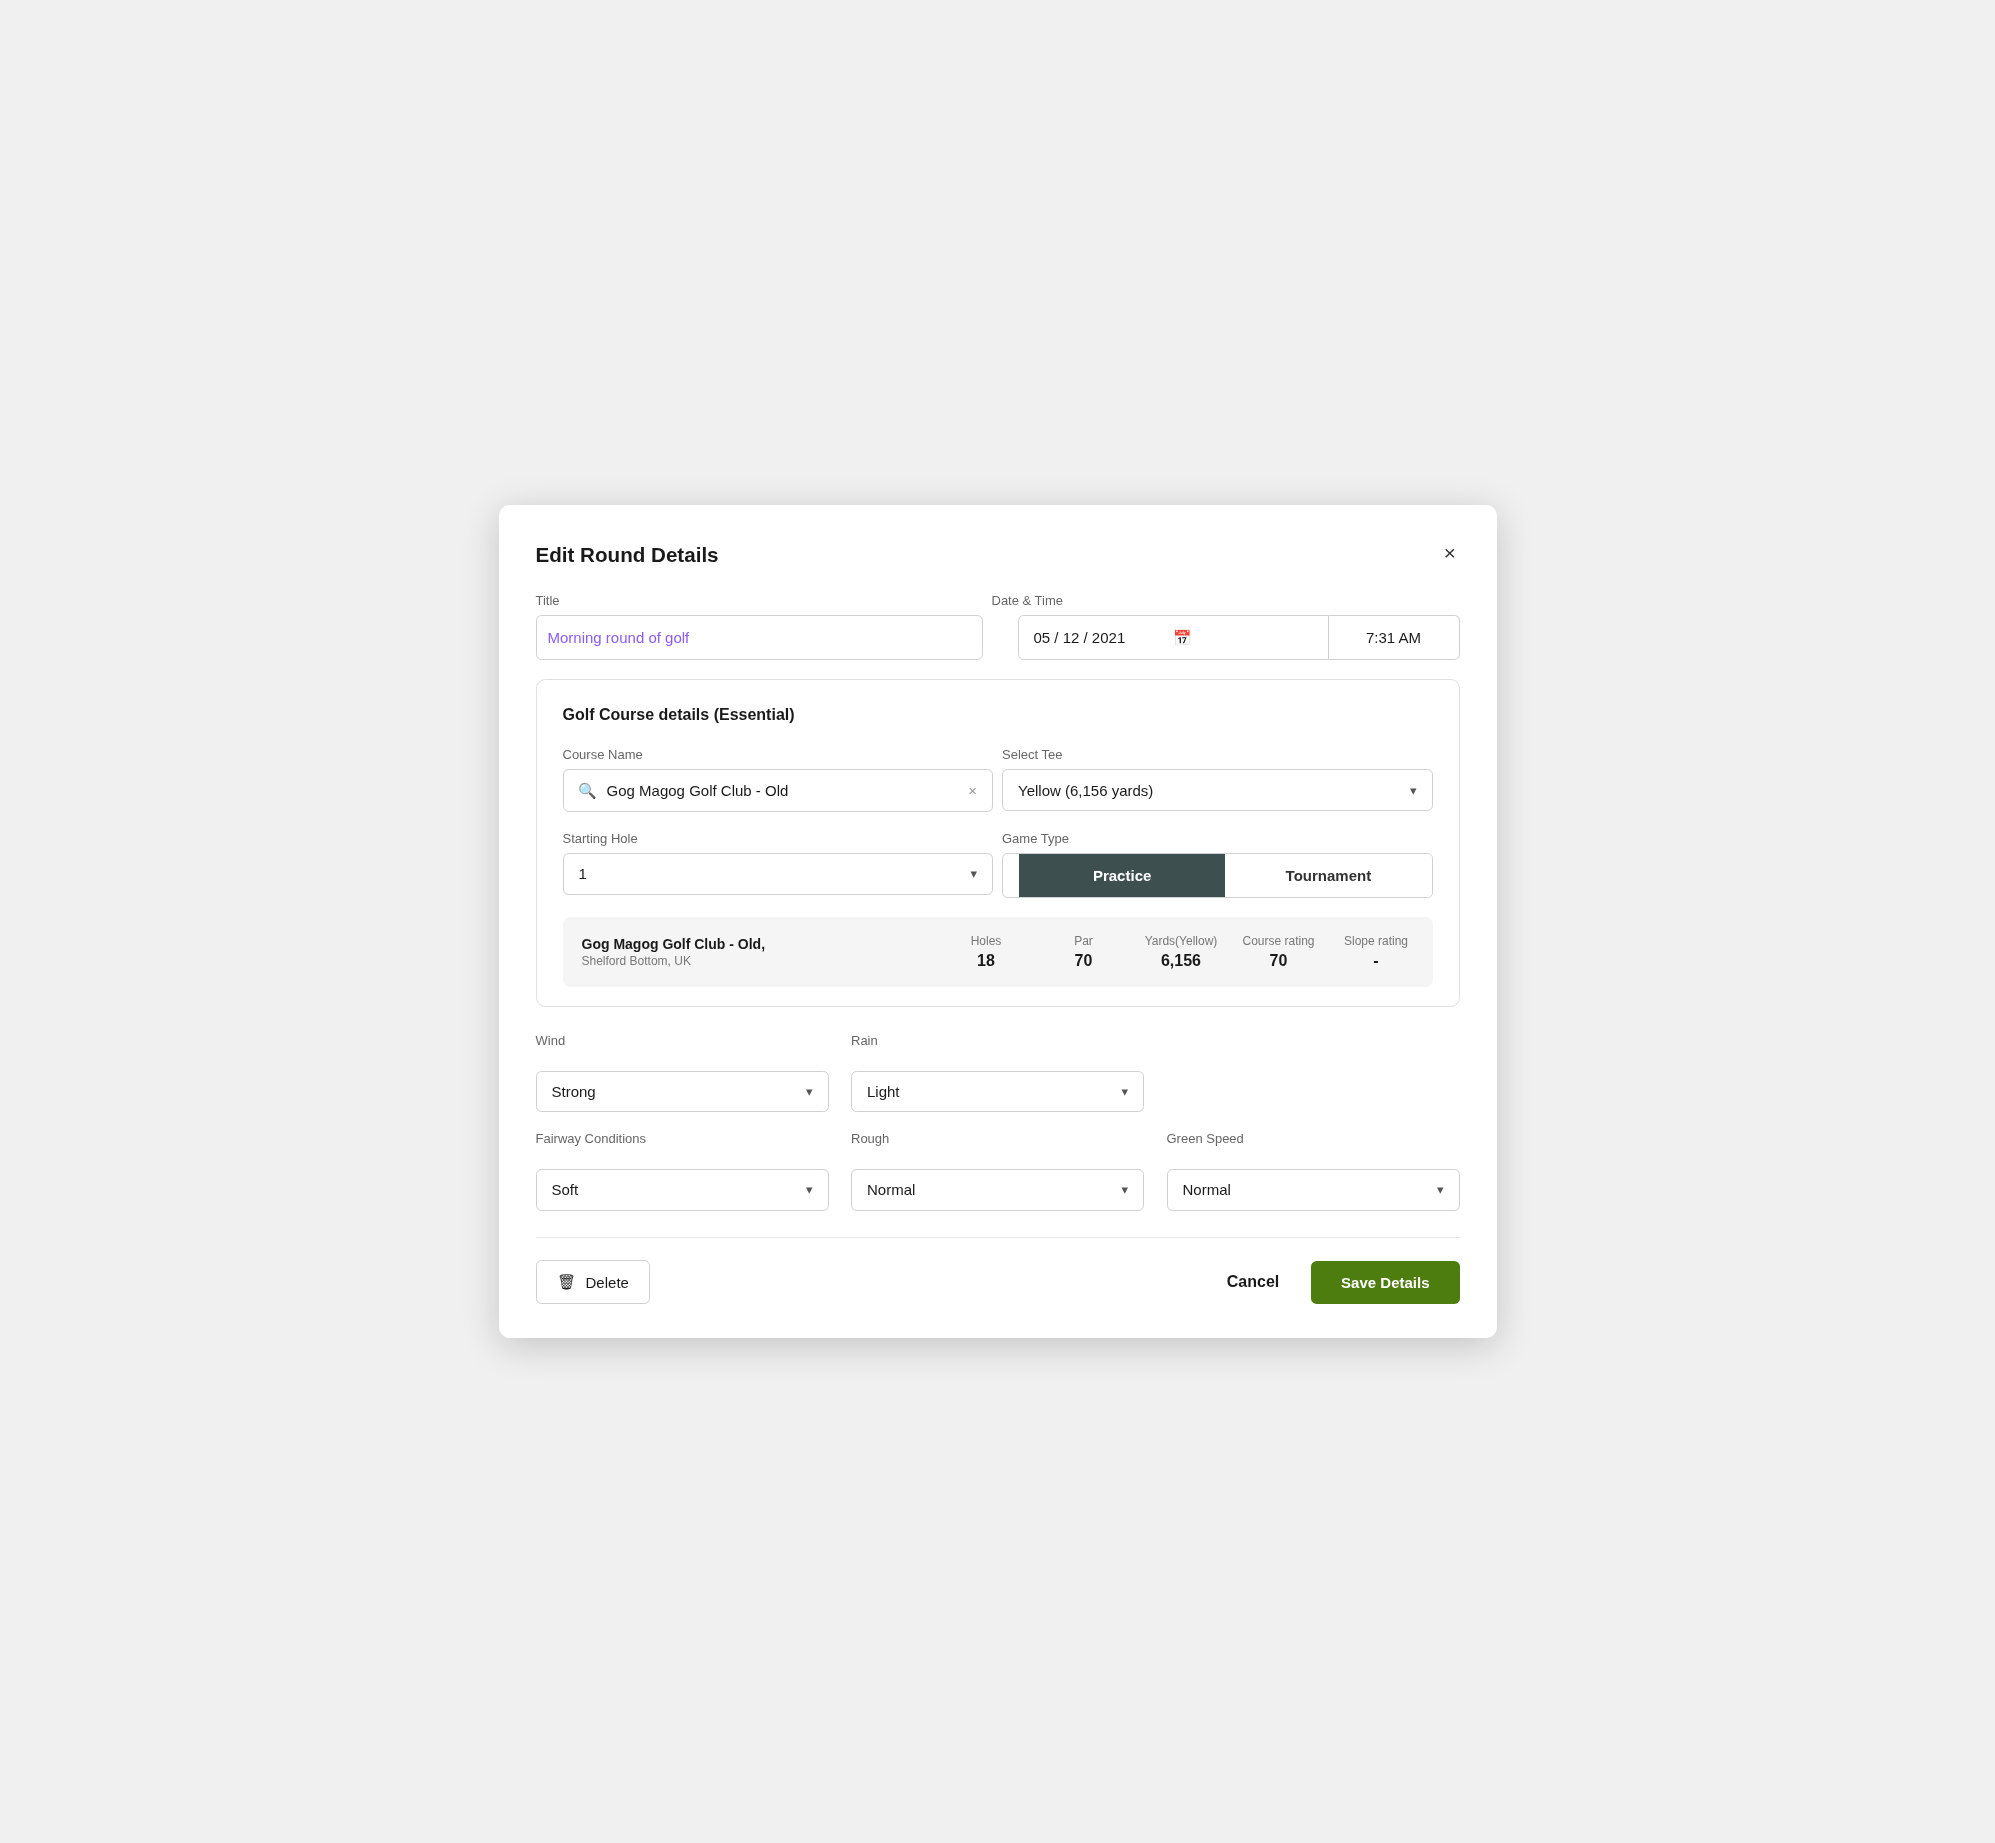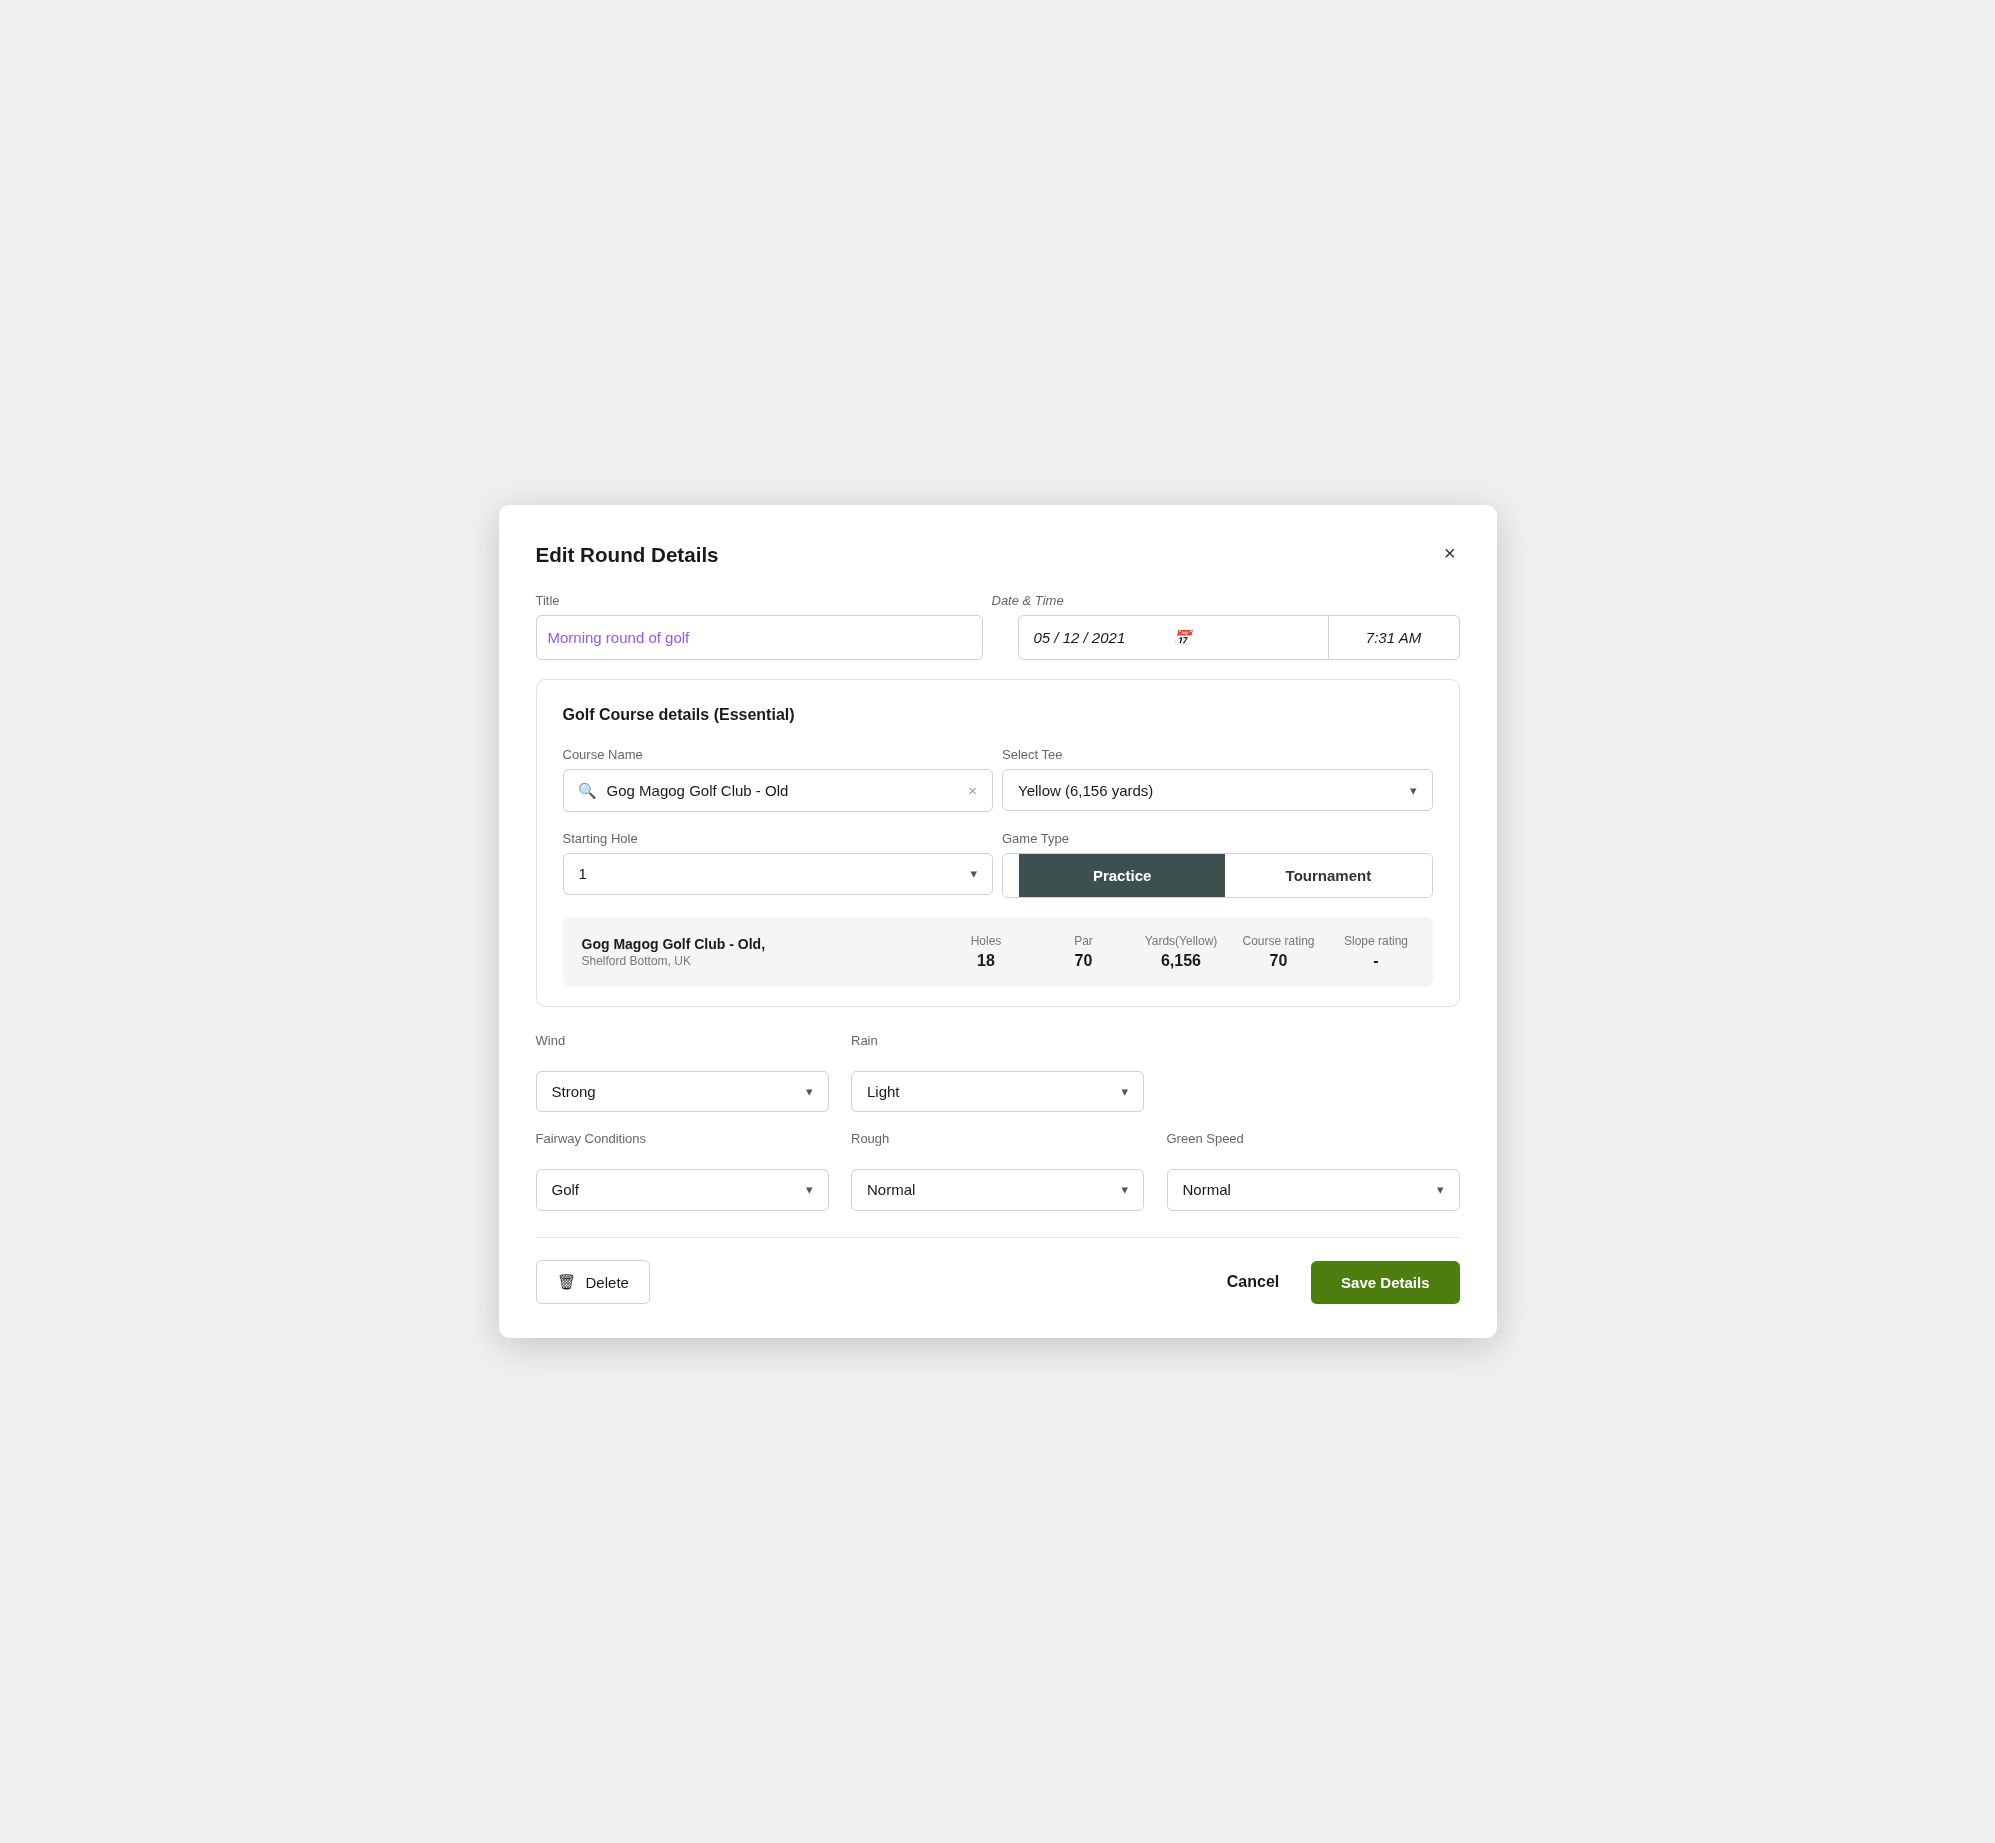--- a/index.html
+++ b/index.html
@@ -245,21 +245,21 @@
   <div class="modal-header">
     <span class="modal-title">Edit Round Details</span>
     <button class="close-btn">×</button>
   </div>
 
   <div class="form-row">
     <div class="form-group flex-1">
       <label class="form-label">Title</label>
       <input class="form-input" type="text" value="Morning round of golf" style="">
     </div>
-    <div class="form-group" style="flex: 0 0 468px; font-style: italic;">
+    <div class="form-group" style="flex: 0 0 468px;">
       <label class="form-label">Date &amp; Time</label>
       <div class="date-time-group">
         <div class="date-input-wrap">
           <span>05 / 12 / 2021</span>
           <span class="calendar-icon">📅</span>
         </div>
         <div class="time-input-wrap">
           <span>7:31 AM</span>
         </div>
       </div>
@@ -353,21 +353,21 @@
           <span class="chevron-icon">▾</span>
         </div>
       </div>
       <div class="weather-group" style="visibility:hidden;"></div>
     </div>
 
     <div class="weather-row">
       <div class="weather-group">
         <label class="form-label">Fairway Conditions</label>
         <div class="select-wrap">
-          <span class="select-value">Golf</span>
+          <span class="select-value">Soft</span>
           <span class="chevron-icon">▾</span>
         </div>
       </div>
       <div class="weather-group">
         <label class="form-label">Rough</label>
         <div class="select-wrap">
           <span class="select-value">Normal</span>
           <span class="chevron-icon">▾</span>
         </div>
       </div>

